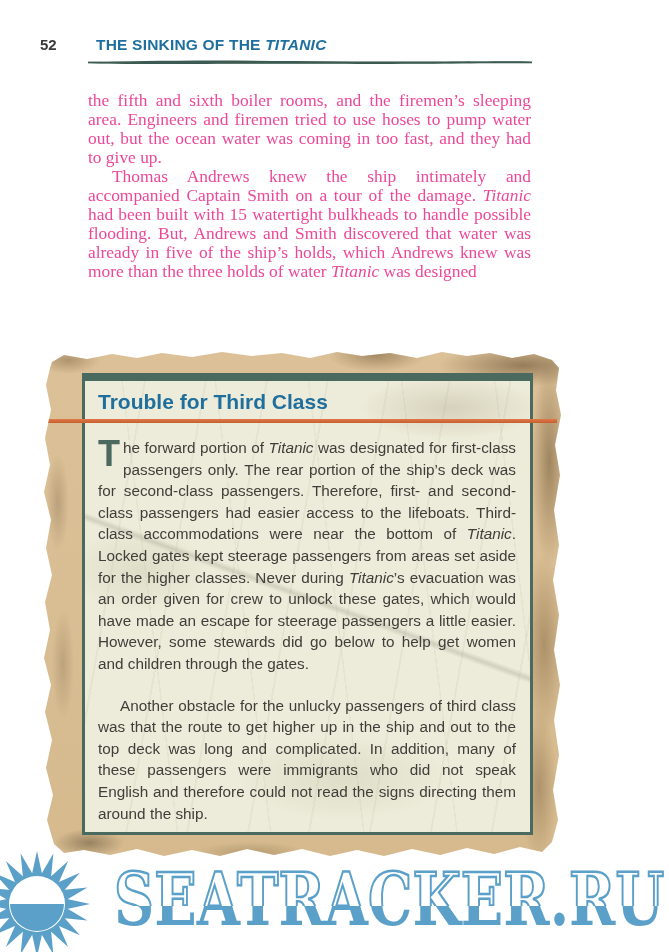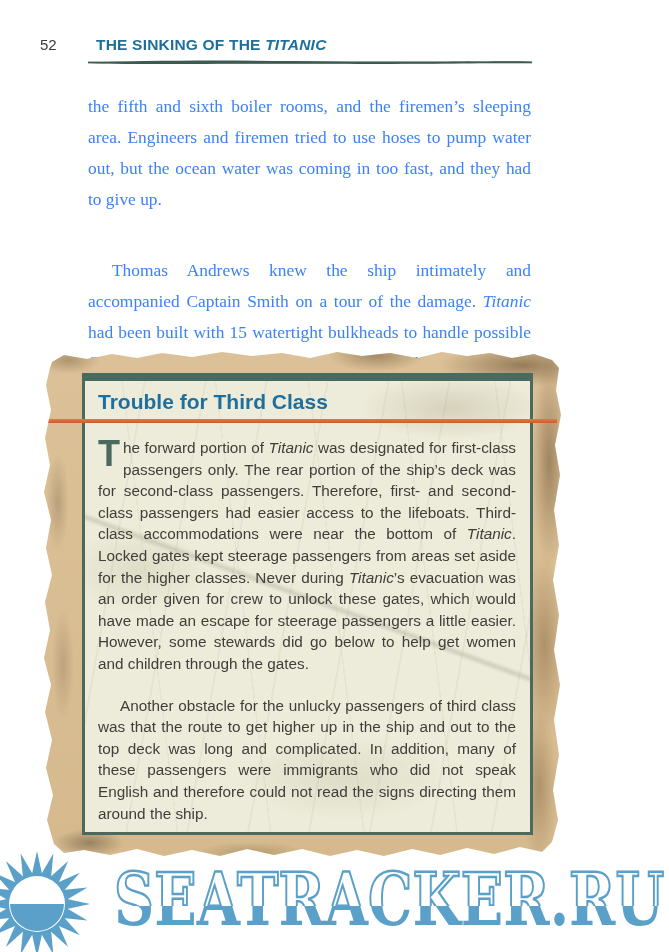--- a/index.html
+++ b/index.html
@@ -9,37 +9,37 @@
     width:669px;height:952px;
     margin:0 auto;
     background:#ffffff;
     overflow:hidden;
     font-family:"Liberation Serif", serif;
   }
   
   .folio{
     position:absolute;left:40px;top:36px;
     font-family:"Liberation Sans", sans-serif;
-    font-weight:normal;font-size:15px;color:#3a3a3c;
+    font-weight:bold;font-size:15px;color:#3a3a3c;
   }
   .running-title{
     position:absolute;left:96px;top:36px;
     font-family:"Liberation Sans", sans-serif;
     font-weight:bold;font-size:15.5px;letter-spacing:.2px;
     color:#1e6f9e;white-space:nowrap;
   }
   .brush-rule{position:absolute;left:85px;top:57px;width:450px;height:12px;}
   
   .article{
     position:absolute;left:88px;top:91px;width:443px;
-    font-size:17.4px;line-height:31px;color:#3b82f6;
+    font-size:17.4px;line-height:19px;color:#ec4899;
     text-align:justify;
   }
   .article p{margin:0;}
-  .article p.indented{text-indent:24px;margin-top:40px;}
+  .article p.indented{text-indent:24px;}
   
   .paper{
     position:absolute;left:42px;top:350px;width:523px;height:508px;
     background:
       radial-gradient(ellipse 70px 24px at 64% 1%, rgba(110,86,52,.50), transparent 70%),
       radial-gradient(ellipse 120px 30px at 92% 3%, rgba(104,80,48,.60), transparent 70%),
       radial-gradient(ellipse 26px 150px at 97% 22%, rgba(110,86,52,.55), transparent 70%),
       radial-gradient(ellipse 30px 130px at 96% 58%, rgba(120,92,56,.45), transparent 70%),
       radial-gradient(ellipse 26px 110px at 95% 86%, rgba(110,86,52,.40), transparent 70%),
       radial-gradient(ellipse 12px 90px at 90% 16%, rgba(255,255,255,.85), transparent 70%),

